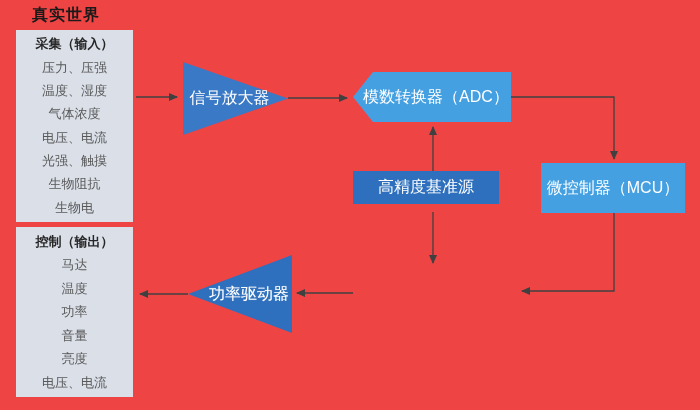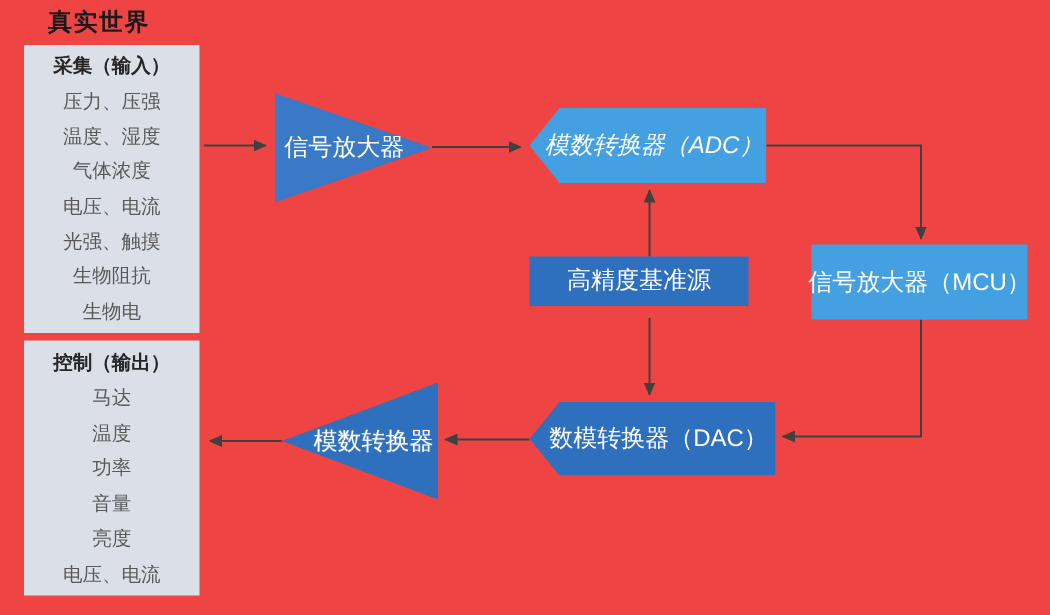--- a/index.html
+++ b/index.html
@@ -49,21 +49,21 @@
     z-index: 2;
   }
   .fill { position: absolute; left: 0; top: 0; width: 100%; height: 100%; }
 
   
   #amp { left: 183px; top: 62px; width: 105px; height: 73px; font-family: Liberation Mono, monospace; }
   #amp .fill { background: #3979c5; clip-path: polygon(0 0, 100% 50%, 0 100%); }
   #amp .lbl { transform: translateX(-6px); }
 
   
-  #adc { left: 353px; top: 72px; width: 158px; height: 50px; font-style: italic; }
+  #adc { left: 353px; top: 72px; width: 158px; height: 50px; }
   #adc .fill { background: #45a0e2; clip-path: polygon(20px 0, 100% 0, 100% 100%, 20px 100%, 0 50%); }
   #adc .lbl { transform: translateX(4px); }
 
   
   #mcu { left: 541px; top: 163px; width: 144px; height: 50px; }
   #mcu .fill { background: #45a0e2; }
 
   
   #vref { left: 353px; top: 171px; width: 146px; height: 33px; }
   #vref .fill { background: #2e70bd; }
@@ -131,31 +131,27 @@
     <div class="lbl">信号放大器</div>
   </div>
 
   <div class="block" id="adc">
     <div class="fill"></div>
     <div class="lbl">模数转换器（ADC）</div>
   </div>
 
   <div class="block" id="mcu">
     <div class="fill"></div>
-    <div class="lbl">信号放大器（MCU）</div>
+    <div class="lbl">微控制器（MCU）</div>
   </div>
 
   <div class="block" id="vref">
     <div class="fill"></div>
     <div class="lbl">高精度基准源</div>
   </div>
 
-  <div class="block" id="dac">
-    <div class="fill"></div>
-    <div class="lbl">数模转换器（DAC）</div>
-  </div>
 
   <div class="block" id="drv">
     <div class="fill"></div>
-    <div class="lbl">模数转换器</div>
+    <div class="lbl">功率驱动器</div>
   </div>
 
 </div>
 
 </body></html>

